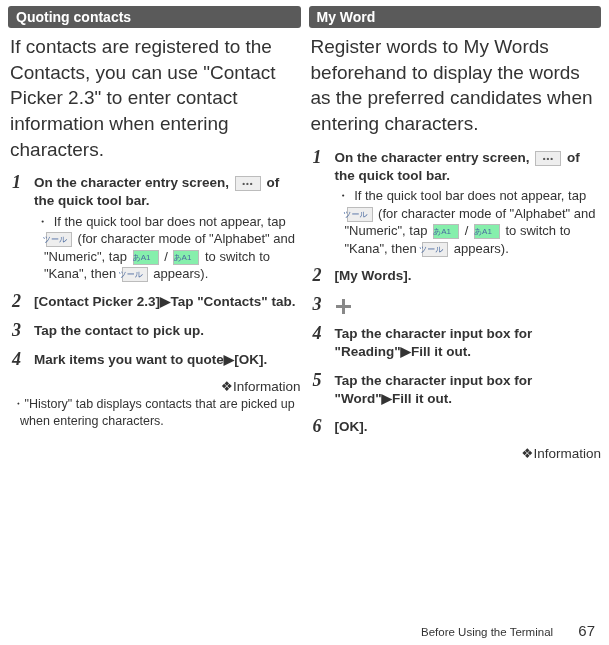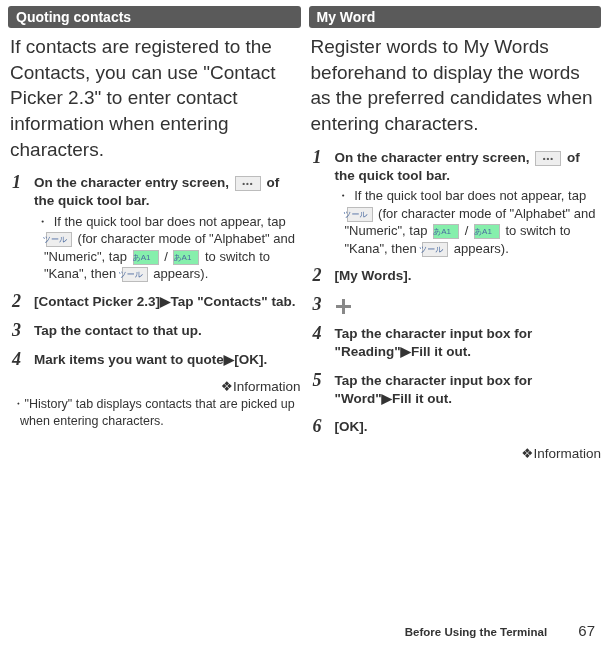--- a/index.html
+++ b/index.html
@@ -145,22 +145,22 @@
 .tri {
   font-family: sans-serif;
 }
 .footer {
   position: absolute;
   bottom: 6px;
   right: 14px;
   font-size: 11.5px;
 }
 .footer-section {
-  font-weight: bold;
-  margin-right: 28px;
+  font-weight: normal;
+  margin-right: 22px;
 }
 .footer-page {
   font-size: 15px;
 }
 </style>
 </head>
 <body>
 
 <div class="page">
 
@@ -183,21 +183,21 @@
     <div class="step">
       <div class="step-num">2</div>
       <div class="step-body">
         <div class="step-title tri">[Contact Picker 2.3]▶Tap "Contacts" tab.</div>
       </div>
     </div>
 
     <div class="step">
       <div class="step-num">3</div>
       <div class="step-body">
-        <div class="step-title">Tap the contact to that up.</div>
+        <div class="step-title">Tap the contact to pick up.</div>
       </div>
     </div>
 
     <div class="step">
       <div class="step-num">4</div>
       <div class="step-body">
         <div class="step-title tri">Mark items you want to quote▶[OK].</div>
       </div>
     </div>
 

